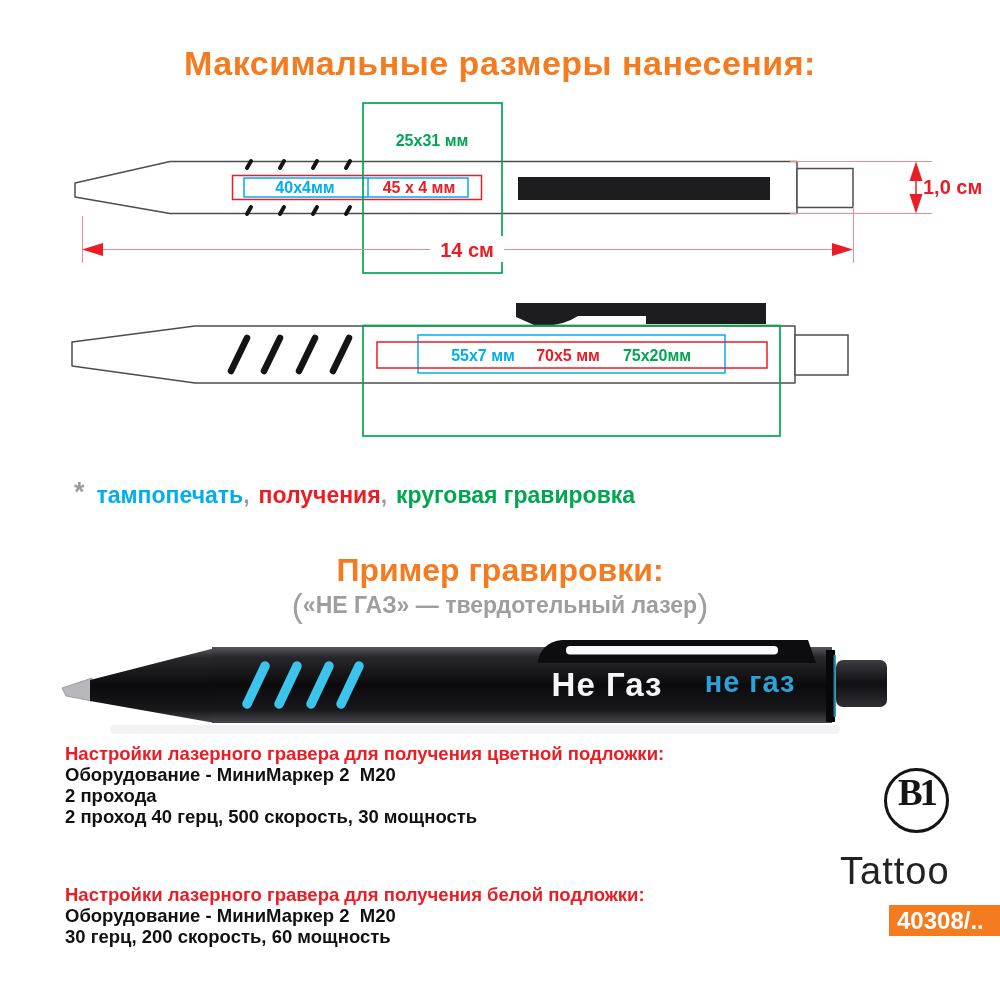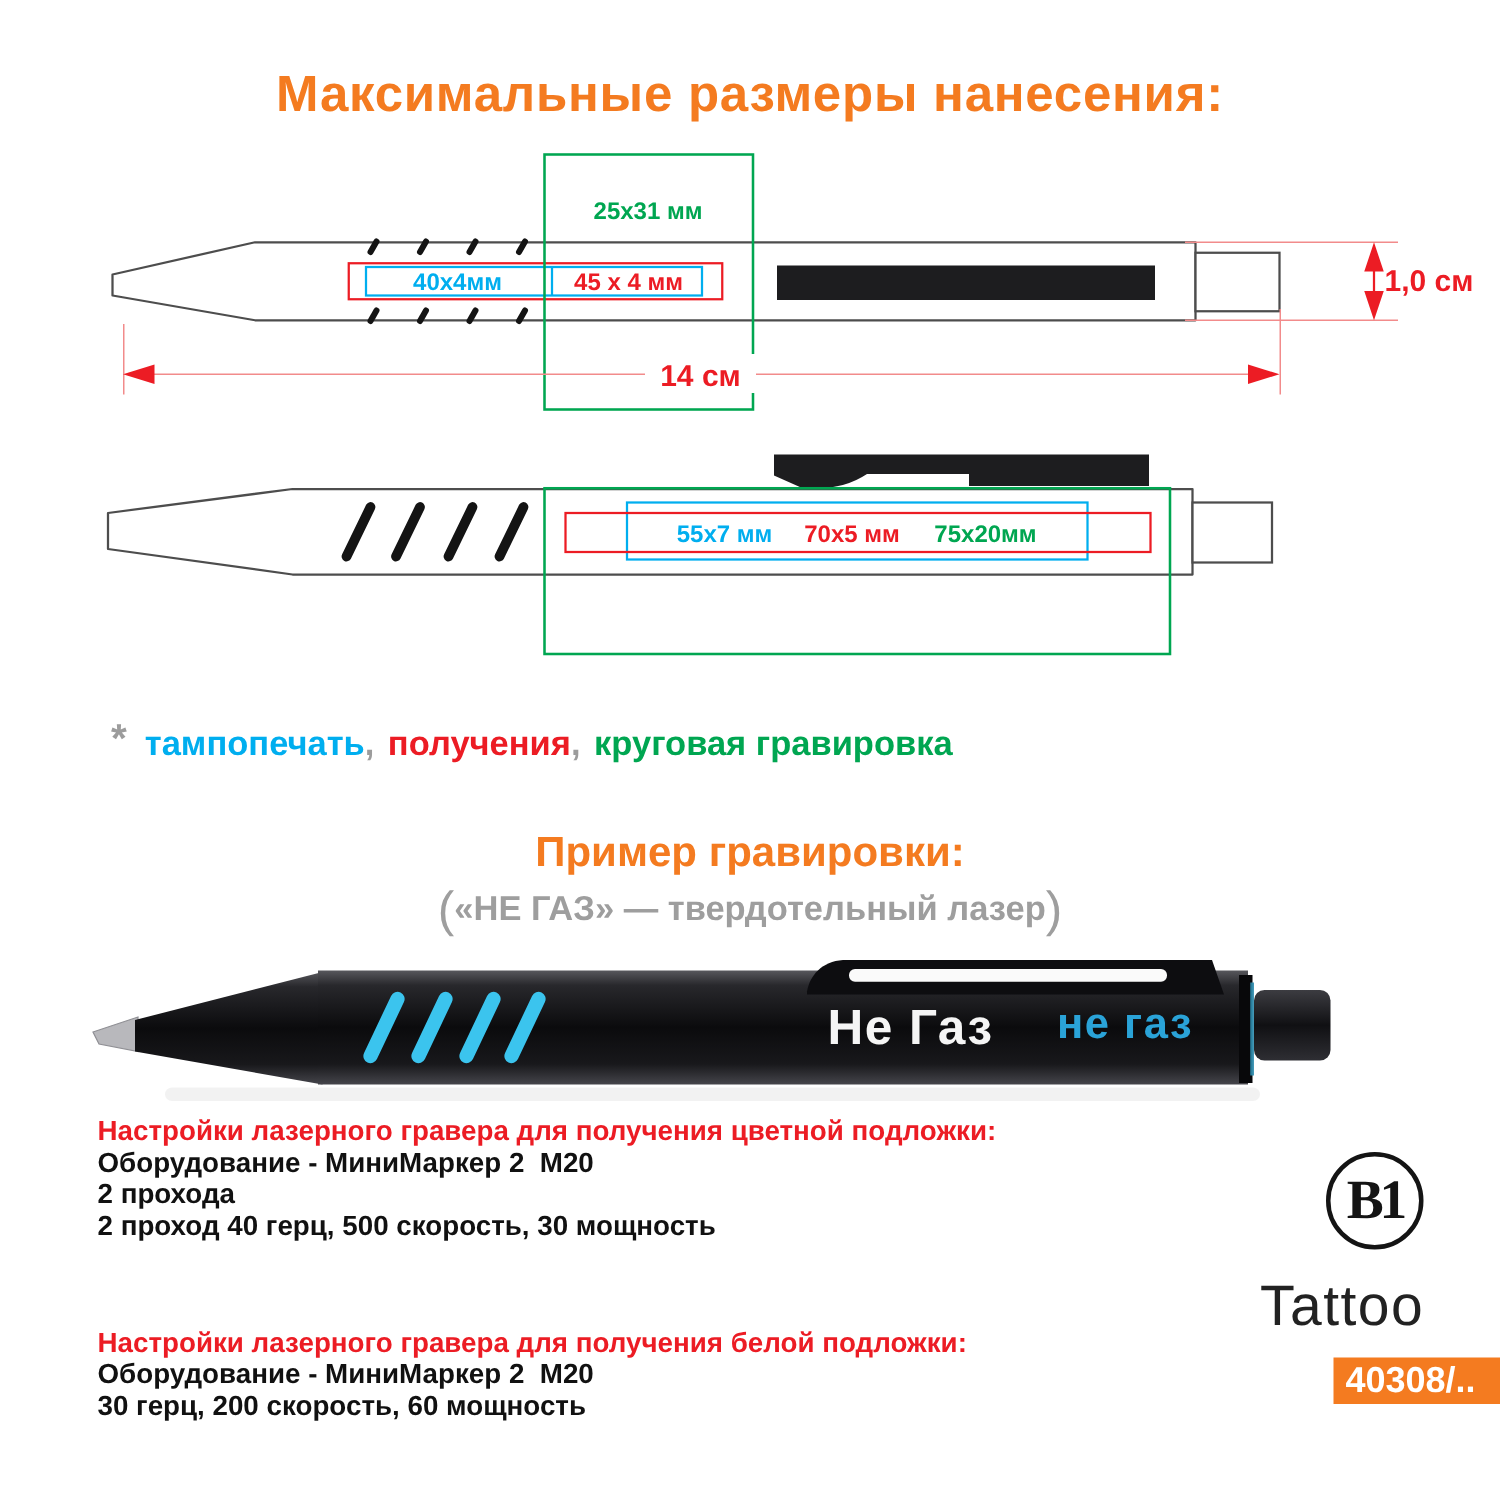--- a/index.html
+++ b/index.html
@@ -39,38 +39,38 @@
     top:477px;left:74px;font-size:23px;font-weight:bold;color:#9c9c9c;
   }
   .legend .ast{font-size:27px;vertical-align:2px;margin-right:12px;font-weight:bold}
   .legend .sep{margin-right:9px}
   .c-blue{color:var(--c-blue,#00AEEF)}
   .c-red{color:var(--c-red,#EC1C24)}
   .c-green{color:var(--c-green,#00A651)}
 
   .example-heading{
     top:552px;left:0;width:100%;text-align:center;
-    font-size:28px;font-weight:bold;color:var(--c-orange,#F47B20);
+    font-size:32px;font-weight:bold;color:var(--c-orange,#F47B20);
   }
   .example-sub{
     top:587px;left:0;width:100%;text-align:center;
     font-size:23px;font-weight:bold;color:#9e9e9e;
   }
   .example-sub .paren{font-size:33px;font-weight:normal;vertical-align:-4px}
 
   .settings{left:65px;width:680px}
   #settings-color{top:743px}
   #settings-white{top:884px}
   .s-title{color:var(--c-red,#EC1C24);font-weight:bold;font-size:18.5px;line-height:21px;white-space:pre-wrap}
   .s-line{color:#111;font-weight:bold;font-size:18.5px;line-height:21px;white-space:pre-wrap}
 
   .b1-circle{
     left:884px;top:768px;width:59px;height:59px;
     border:3.5px solid #141414;border-radius:50%;
-    display:flex;align-items:center;justify-content:center;
+    display:flex;justify-content:center;
     font-family:"Liberation Serif",serif;font-weight:bold;
     font-size:37px;letter-spacing:-3px;color:#141414;
   }
   .brand{
     left:840px;top:850px;width:142px;text-align:left;
     font-size:38px;font-weight:300;color:#222;letter-spacing:1px;
   }
   .sku-badge{
     left:857px;top:905px;width:114px;height:31px;
     background:var(--c-orange,#F47B20);color:#fff;

